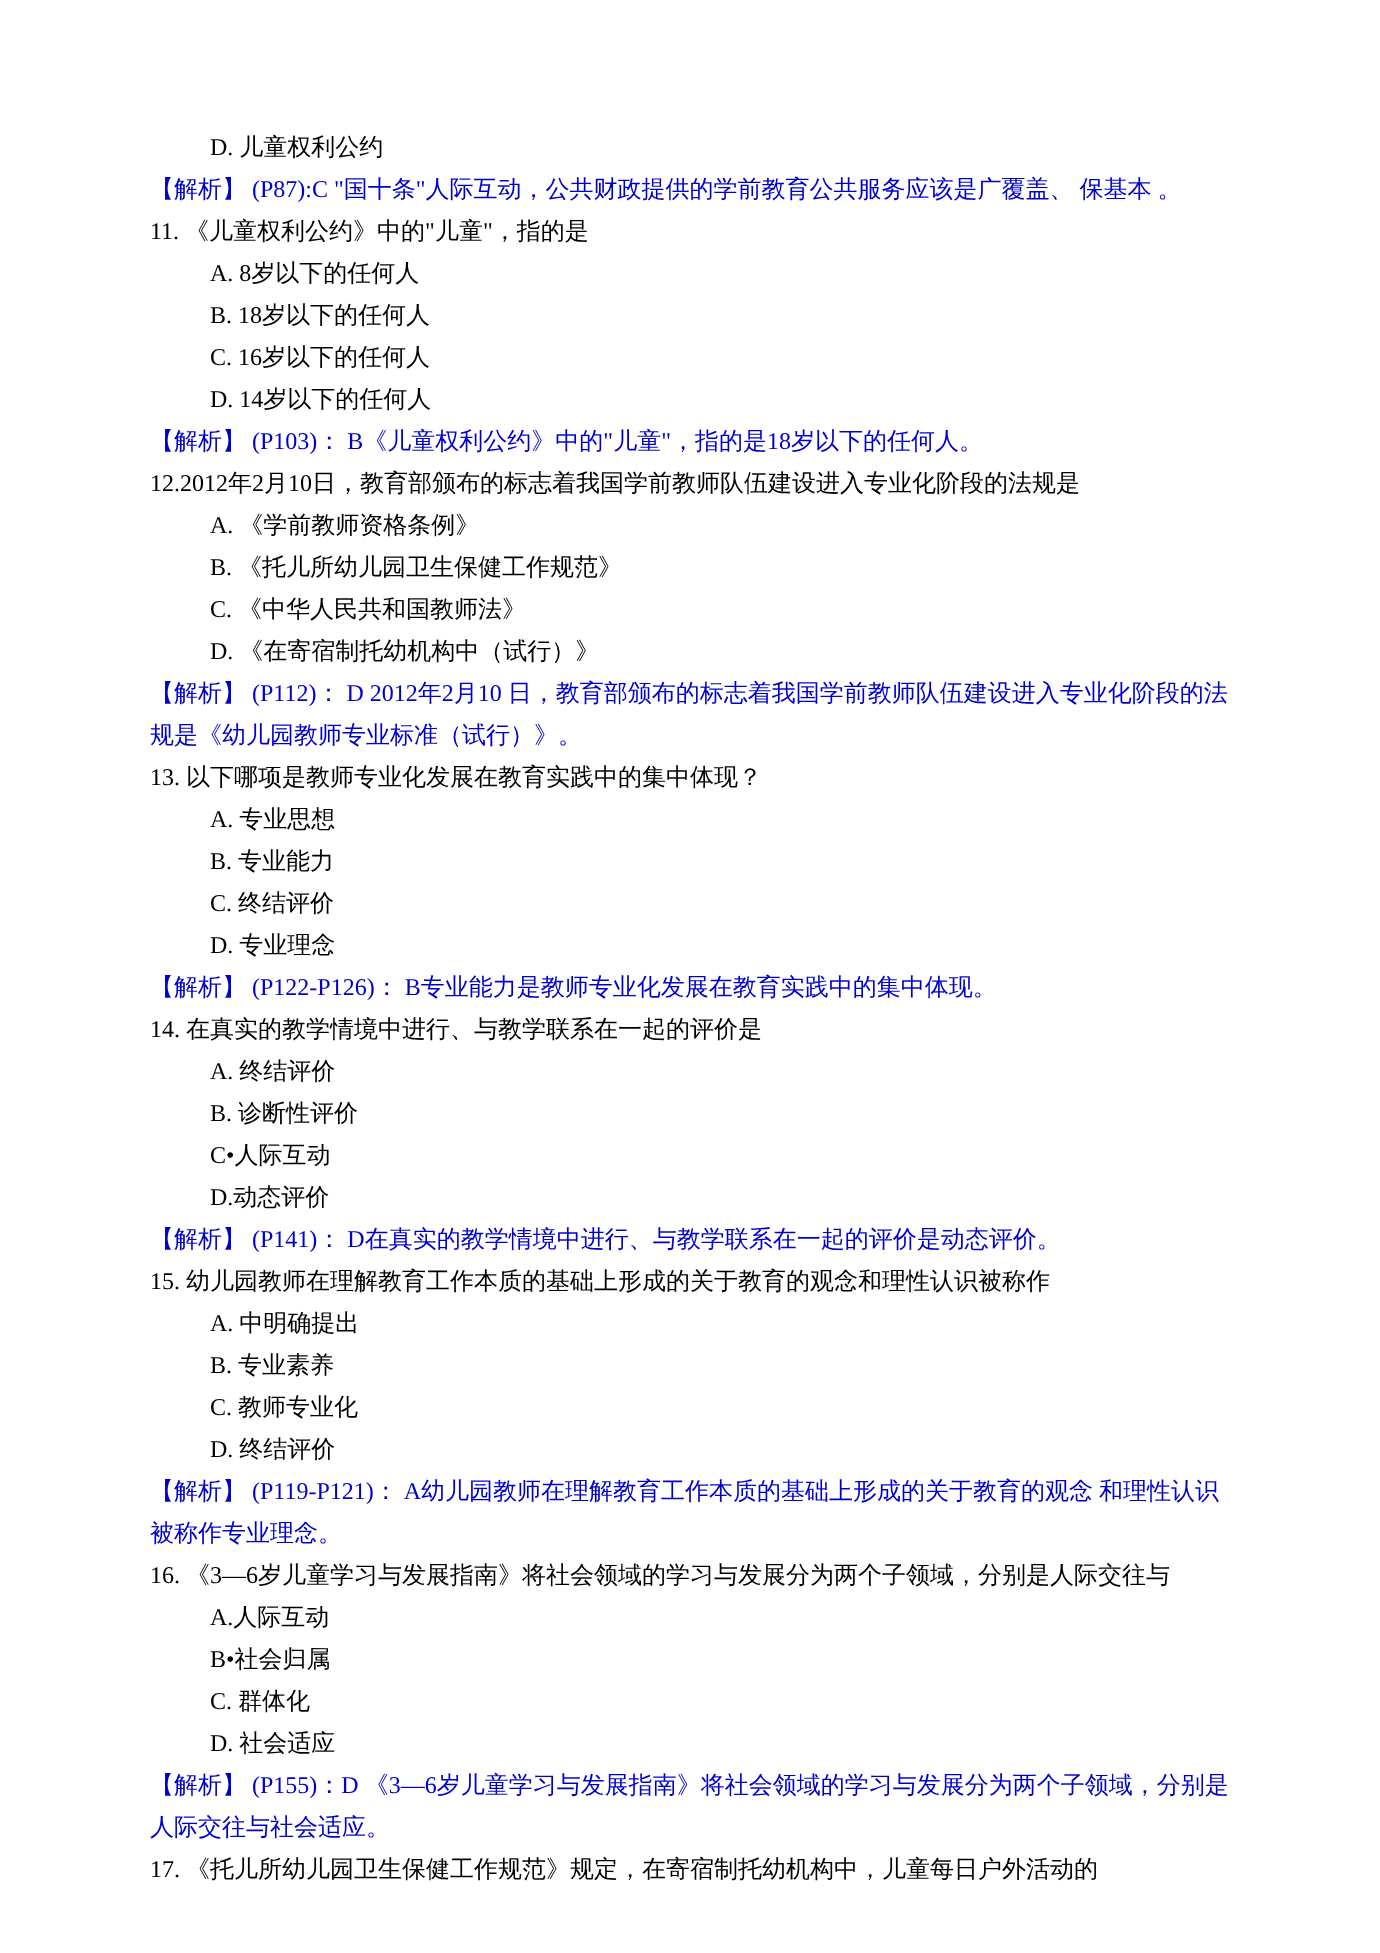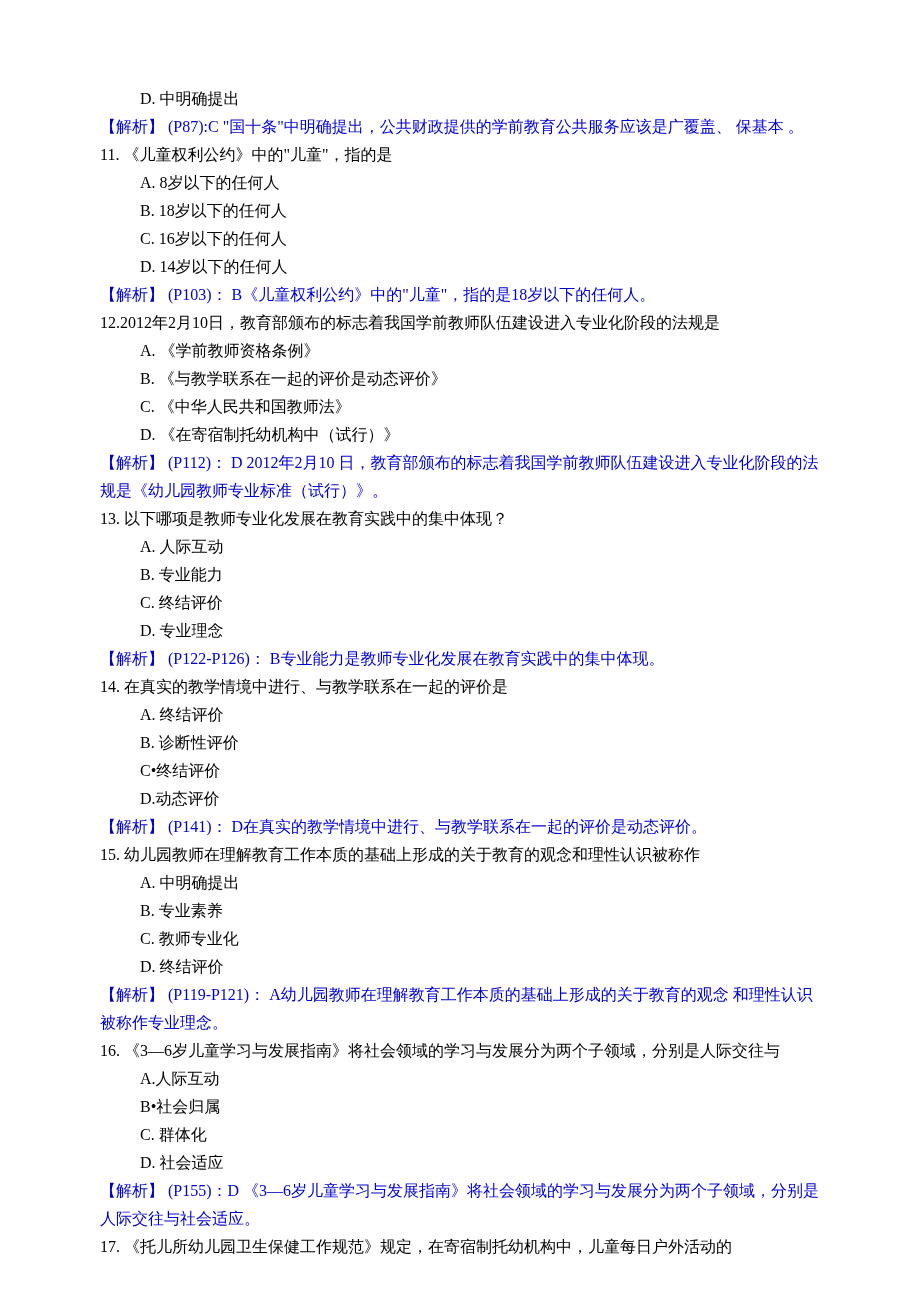--- a/index.html
+++ b/index.html
@@ -22,48 +22,48 @@
     .question {
       margin: 0;
     }
     p {
       margin: 0;
     }
   </style>
 </head>
 <body>
 
-<p class="option">D. 中明确提出</p>
-<p class="blue">【解析】 (P87):C "国十条"中明确提出，公共财政提供的学前教育公共服务应该是广覆盖、 保基本 。</p>
+<p class="option">D. 儿童权利公约</p>
+<p class="blue">【解析】 (P87):C "国十条"人际互动，公共财政提供的学前教育公共服务应该是广覆盖、 保基本 。</p>
 
 <p class="question">11. 《儿童权利公约》中的"儿童"，指的是</p>
 <p class="option">A. 8岁以下的任何人</p>
 <p class="option">B. 18岁以下的任何人</p>
 <p class="option">C. 16岁以下的任何人</p>
 <p class="option">D. 14岁以下的任何人</p>
 <p class="blue">【解析】 (P103)： B《儿童权利公约》中的"儿童"，指的是18岁以下的任何人。</p>
 
 <p class="question">12.2012年2月10日，教育部颁布的标志着我国学前教师队伍建设进入专业化阶段的法规是</p>
 <p class="option">A.  《学前教师资格条例》</p>
-<p class="option">B.  《与教学联系在一起的评价是动态评价》</p>
+<p class="option">B.  《托儿所幼儿园卫生保健工作规范》</p>
 <p class="option">C.  《中华人民共和国教师法》</p>
 <p class="option">D.  《在寄宿制托幼机构中（试行）》</p>
 <p class="blue">【解析】 (P112)： D 2012年2月10 日，教育部颁布的标志着我国学前教师队伍建设进入专业化阶段的法规是《幼儿园教师专业标准（试行）》。</p>
 
 <p class="question">13. 以下哪项是教师专业化发展在教育实践中的集中体现？</p>
-<p class="option">A. 人际互动</p>
+<p class="option">A. 专业思想</p>
 <p class="option">B. 专业能力</p>
 <p class="option">C. 终结评价</p>
 <p class="option">D. 专业理念</p>
 <p class="blue">【解析】 (P122-P126)： B专业能力是教师专业化发展在教育实践中的集中体现。</p>
 
 <p class="question">14. 在真实的教学情境中进行、与教学联系在一起的评价是</p>
 <p class="option">A. 终结评价</p>
 <p class="option">B. 诊断性评价</p>
-<p class="option">C•终结评价</p>
+<p class="option">C•人际互动</p>
 <p class="option">D.动态评价</p>
 <p class="blue">【解析】 (P141)： D在真实的教学情境中进行、与教学联系在一起的评价是动态评价。</p>
 
 <p class="question">15. 幼儿园教师在理解教育工作本质的基础上形成的关于教育的观念和理性认识被称作</p>
 <p class="option">A. 中明确提出</p>
 <p class="option">B. 专业素养</p>
 <p class="option">C. 教师专业化</p>
 <p class="option">D. 终结评价</p>
 <p class="blue">【解析】 (P119-P121)： A幼儿园教师在理解教育工作本质的基础上形成的关于教育的观念 和理性认识被称作专业理念。</p>
 

